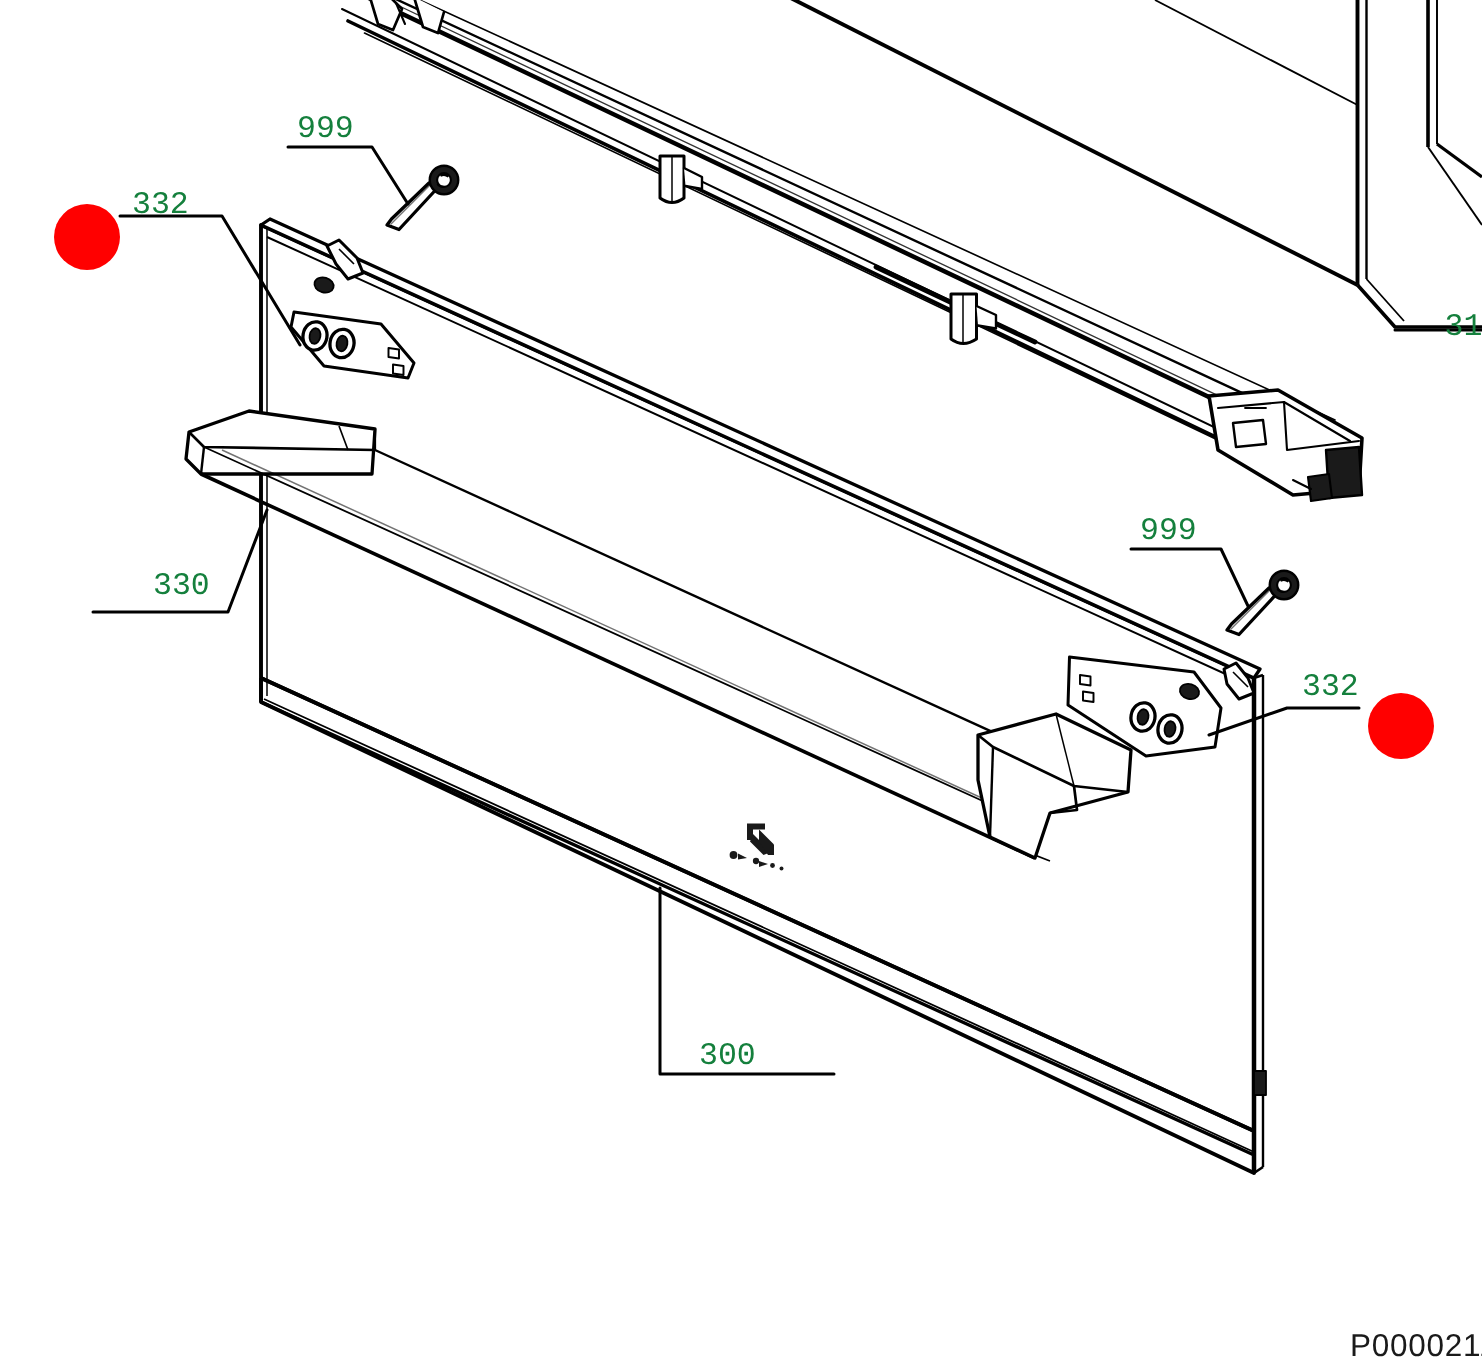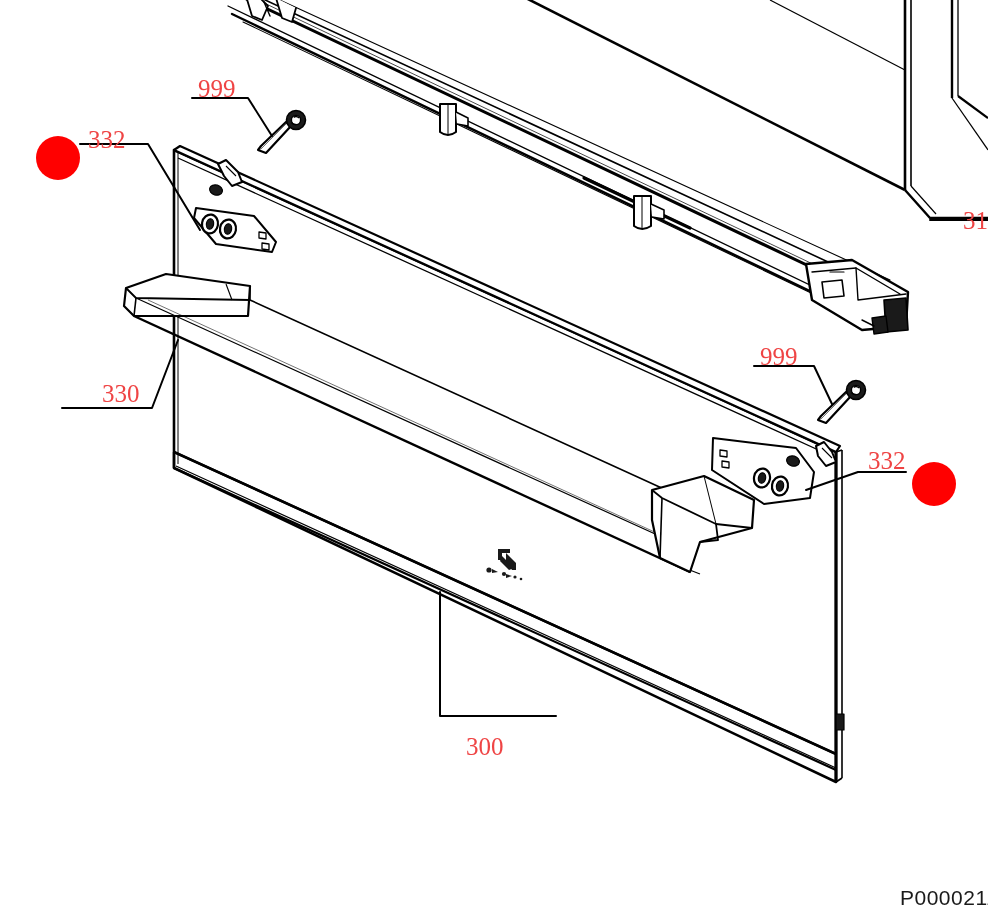--- a/index.html
+++ b/index.html
@@ -20,23 +20,23 @@
   }
   #drawing {
     position: absolute;
     left: 0;
     top: 0;
     width: 988px;
     height: 908px;
   }
   .callout-label {
     position: absolute;
-    font-family: Liberation Serif, serif;
-    font-size: 25px;
-    color: #ef4444;
+    font-family: Liberation Mono, monospace;
+    font-size: 21px;
+    color: #15803d;
     letter-spacing: 0px;
     white-space: nowrap;
     line-height: 1;
   }
   .partno {
     position: absolute;
     font-family: "Liberation Sans", sans-serif;
     font-size: 21px;
     color: #1a1a1a;
     white-space: nowrap;
@@ -264,19 +264,19 @@
   <div class="callout-label" style="left:198px; top:76px;">999</div>
 
   <div class="callout-label" style="left:88px; top:127px;">332</div>
 
   <div class="callout-label" style="left:74px; top:381px;margin-left:28px;">330</div>
 
   <div class="callout-label" style="left:760px; top:344px;">999</div>
 
   <div class="callout-label" style="left:868px; top:448px;">332</div>
 
-  <div class="callout-label" style="left:466px; top:694px;margin-top:40px;">300</div>
+  <div class="callout-label" style="left:466px; top:694px;">300</div>
 
   <div class="callout-label" style="left:963px; top:208px;">31</div>
 
   <div class="partno" style="left:900px; top:886px;">P0000211</div>
 
 </div>
 
 </body></html>

